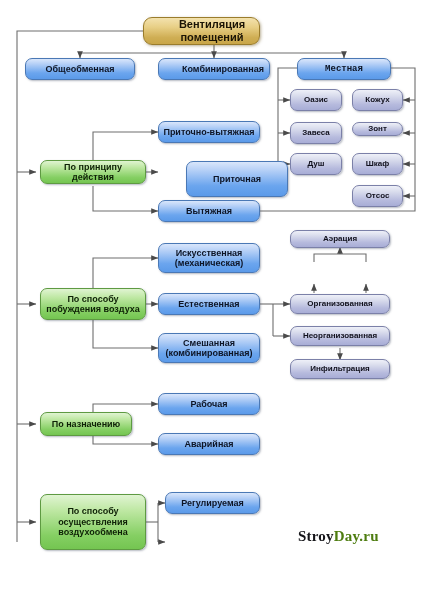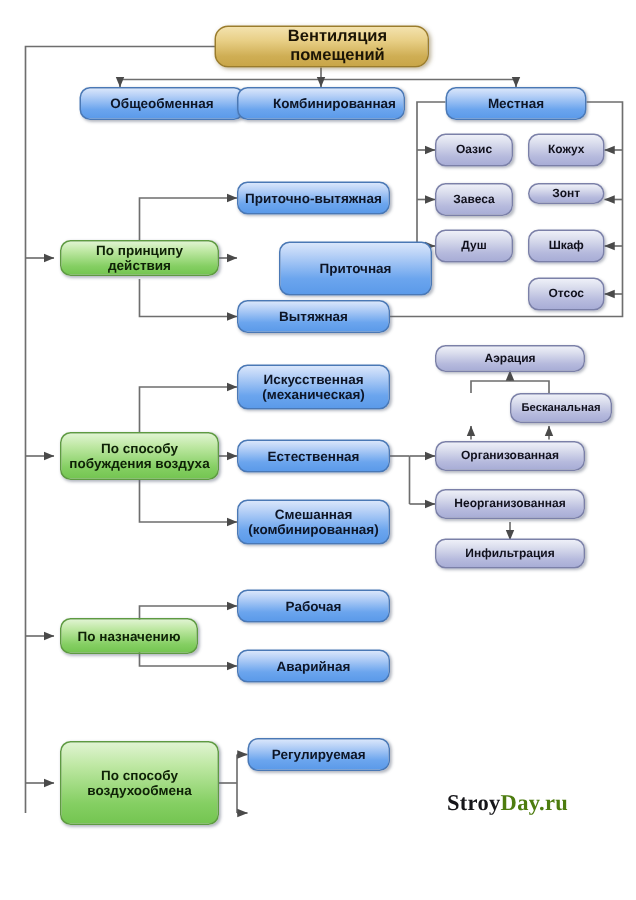--- a/index.html
+++ b/index.html
@@ -150,31 +150,31 @@
       <path d="M93,438 L93,444 L158,444" marker-end="url(#ar)"></path>
       <path d="M93,410 L93,438"></path>
 
       <path d="M146,522 L158,522"></path>
       <path d="M158,503 L158,542"></path>
       <path d="M158,503 L165,503" marker-end="url(#ar)"></path>
       <path d="M158,542 L165,542" marker-end="url(#ar)"></path>
     </g>
   </svg>
 
-  <div class="node n-root" style="left:143px; top:17px; width:143px; height:28px;padding-left:24px;">
+  <div class="node n-root" style="left:143px; top:17px; width:117px; height:28px;padding-left:24px;">
     <span>Вентиляция помещений</span>
   </div>
 
-  <div class="node n-blue" style="left:25px; top:58px; width:110px; height:22px;margin-left:28px;">
+  <div class="node n-blue" style="left:25px; top:58px; width:110px; height:22px;">
     <span>Общеобменная</span>
   </div>
   <div class="node n-blue" style="left:158px; top:58px; width:112px; height:22px;padding-left:21px;">
     <span>Комбинированная</span>
   </div>
-  <div class="node n-blue" style="left:297px; top:58px; width:94px; height:22px;">
+  <div class="node n-blue" style="left:297px; top:58px; width:94px; height:22px;font-family:Liberation Mono, monospace;">
     <span>Местная</span>
   </div>
 
   <div class="node n-lav" style="left:290px; top:89px; width:52px; height:22px;">
     <span>Оазис</span>
   </div>
   <div class="node n-lav" style="left:290px; top:122px; width:52px; height:22px;">
     <span>Завеса</span>
   </div>
   <div class="node n-lav" style="left:290px; top:153px; width:52px; height:22px;">
@@ -221,23 +221,20 @@
     <span>Естественная</span>
   </div>
   <div class="node n-blue" style="left:158px; top:333px; width:102px; height:30px; flex-direction:column;">
     <span>Смешанная</span>
     <span>(комбинированная)</span>
   </div>
 
   <div class="node n-lav" style="left:290px; top:230px; width:100px; height:18px;">
     <span>Аэрация</span>
   </div>
-  <div class="node n-lav n-sm" style="left:340px; top:262px; width:68px; height:20px;">
-    <span>Бесканальная</span>
-  </div>
   <div class="node n-lav" style="left:290px; top:294px; width:100px; height:20px;">
     <span>Организованная</span>
   </div>
   <div class="node n-lav" style="left:290px; top:326px; width:100px; height:20px;">
     <span>Неорганизованная</span>
   </div>
   <div class="node n-lav" style="left:290px; top:359px; width:100px; height:20px;">
     <span>Инфильтрация</span>
   </div>
 
@@ -246,20 +243,21 @@
   </div>
   <div class="node n-blue" style="left:158px; top:393px; width:102px; height:22px;">
     <span>Рабочая</span>
   </div>
   <div class="node n-blue" style="left:158px; top:433px; width:102px; height:22px;">
     <span>Аварийная</span>
   </div>
 
   <div class="node n-green" style="left:40px; top:494px; width:106px; height:56px; flex-direction:column;">
     <span>По способу</span>
+    <span>осуществления</span>
     <span>воздухообмена</span>
   </div>
   <div class="node n-blue" style="left:165px; top:492px; width:95px; height:22px;">
     <span>Регулируемая</span>
   </div>
 
   <div class="watermark">
     <span class="wm-a">Stroy</span><span class="wm-b">Day.ru</span>
   </div>
 

